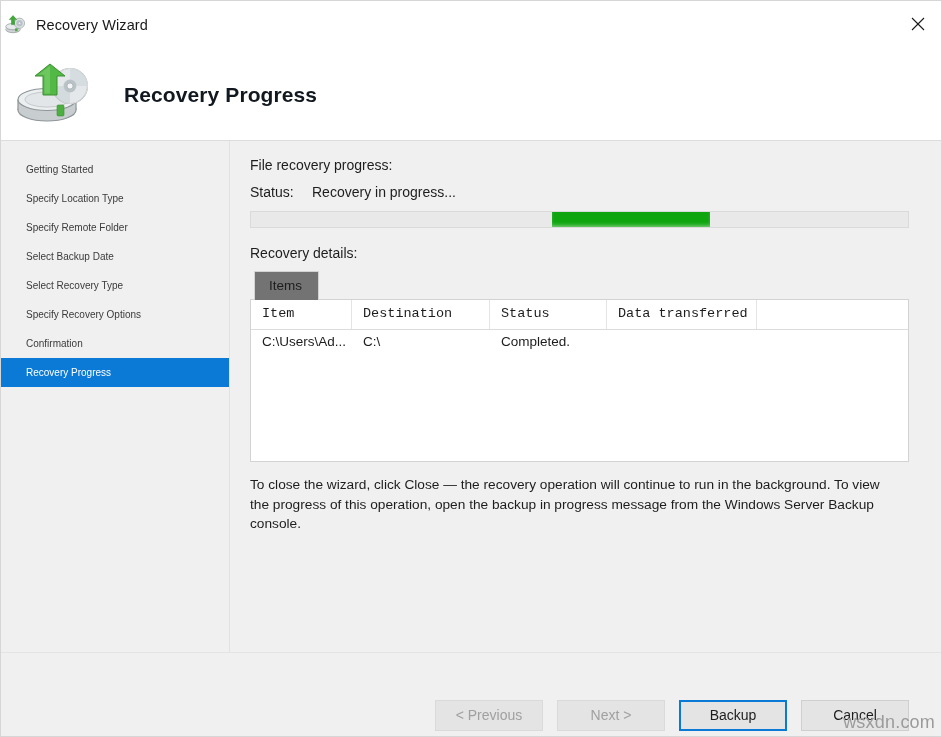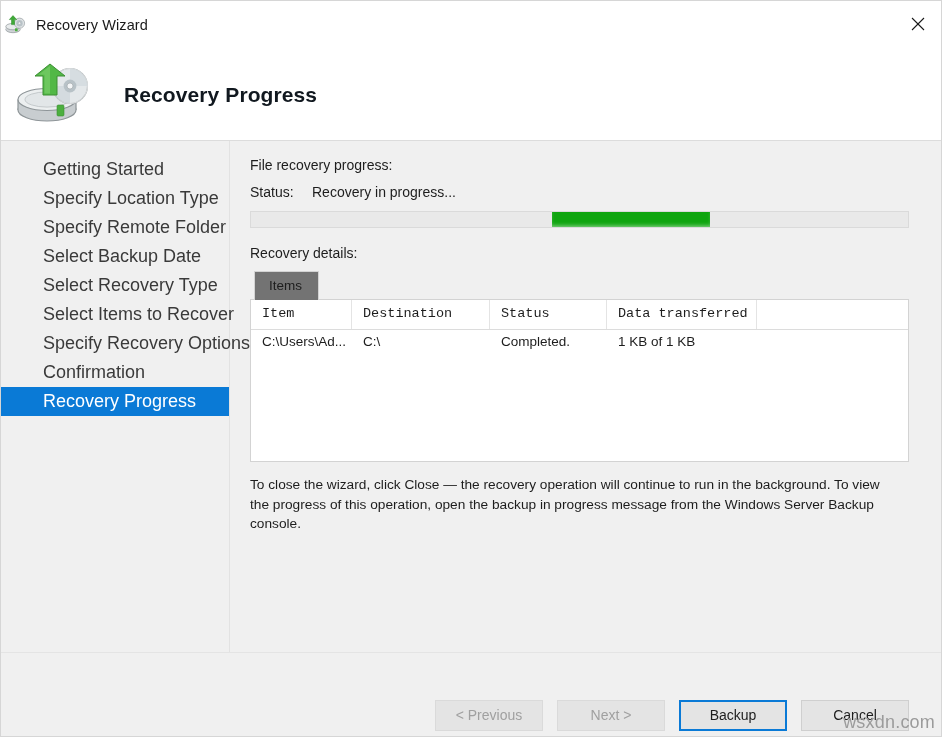--- a/index.html
+++ b/index.html
@@ -102,22 +102,22 @@
     width: 229px;
     flex: 0 0 229px;
     background: #f0f0f0;
     border-right: 1px solid #e2e2e2;
     padding-top: 14px;
     box-sizing: border-box;
   }
   .nav-item {
     height: 29px;
     line-height: 29px;
-    padding-left: 42px;
-    font-size: 18px;
+    padding-left: 25px;
+    font-size: 10px;
     color: #3a3a3a;
     white-space: nowrap;
     box-sizing: border-box;
   }
   .nav-item.active {
     background: #0a7ad6;
     color: #ffffff;
   }
 
   .content {
@@ -335,21 +335,20 @@
   </div>
 
   <div class="body">
 
     <nav class="sidebar">
       <div class="nav-item">Getting Started</div>
       <div class="nav-item">Specify Location Type</div>
       <div class="nav-item">Specify Remote Folder</div>
       <div class="nav-item">Select Backup Date</div>
       <div class="nav-item">Select Recovery Type</div>
-      <div class="nav-item">Select Items to Recover</div>
       <div class="nav-item">Specify Recovery Options</div>
       <div class="nav-item">Confirmation</div>
       <div class="nav-item active">Recovery Progress</div>
     </nav>
 
     <main class="content">
 
       <div class="label-line">File recovery progress:</div>
 
       <div class="status-row">
@@ -372,21 +371,20 @@
           <div class="lv-th col0">Item</div>
           <div class="lv-th col1">Destination</div>
           <div class="lv-th col2">Status</div>
           <div class="lv-th col3">Data transferred</div>
           <div class="lv-th col4"></div>
         </div>
         <div class="lv-row">
           <div class="lv-td col0">C:\Users\Ad...</div>
           <div class="lv-td col1">C:\</div>
           <div class="lv-td col2">Completed.</div>
-          <div class="lv-td col3">1 KB of 1 KB</div>
           <div class="lv-td col4"></div>
         </div>
       </div>
 
       <p class="note">To close the wizard, click Close — the recovery operation will continue to run in the background. To view the progress of this operation, open the backup in progress message from the Windows Server Backup console.</p>
 
     </main>
   </div>
 
   <div class="footer">

